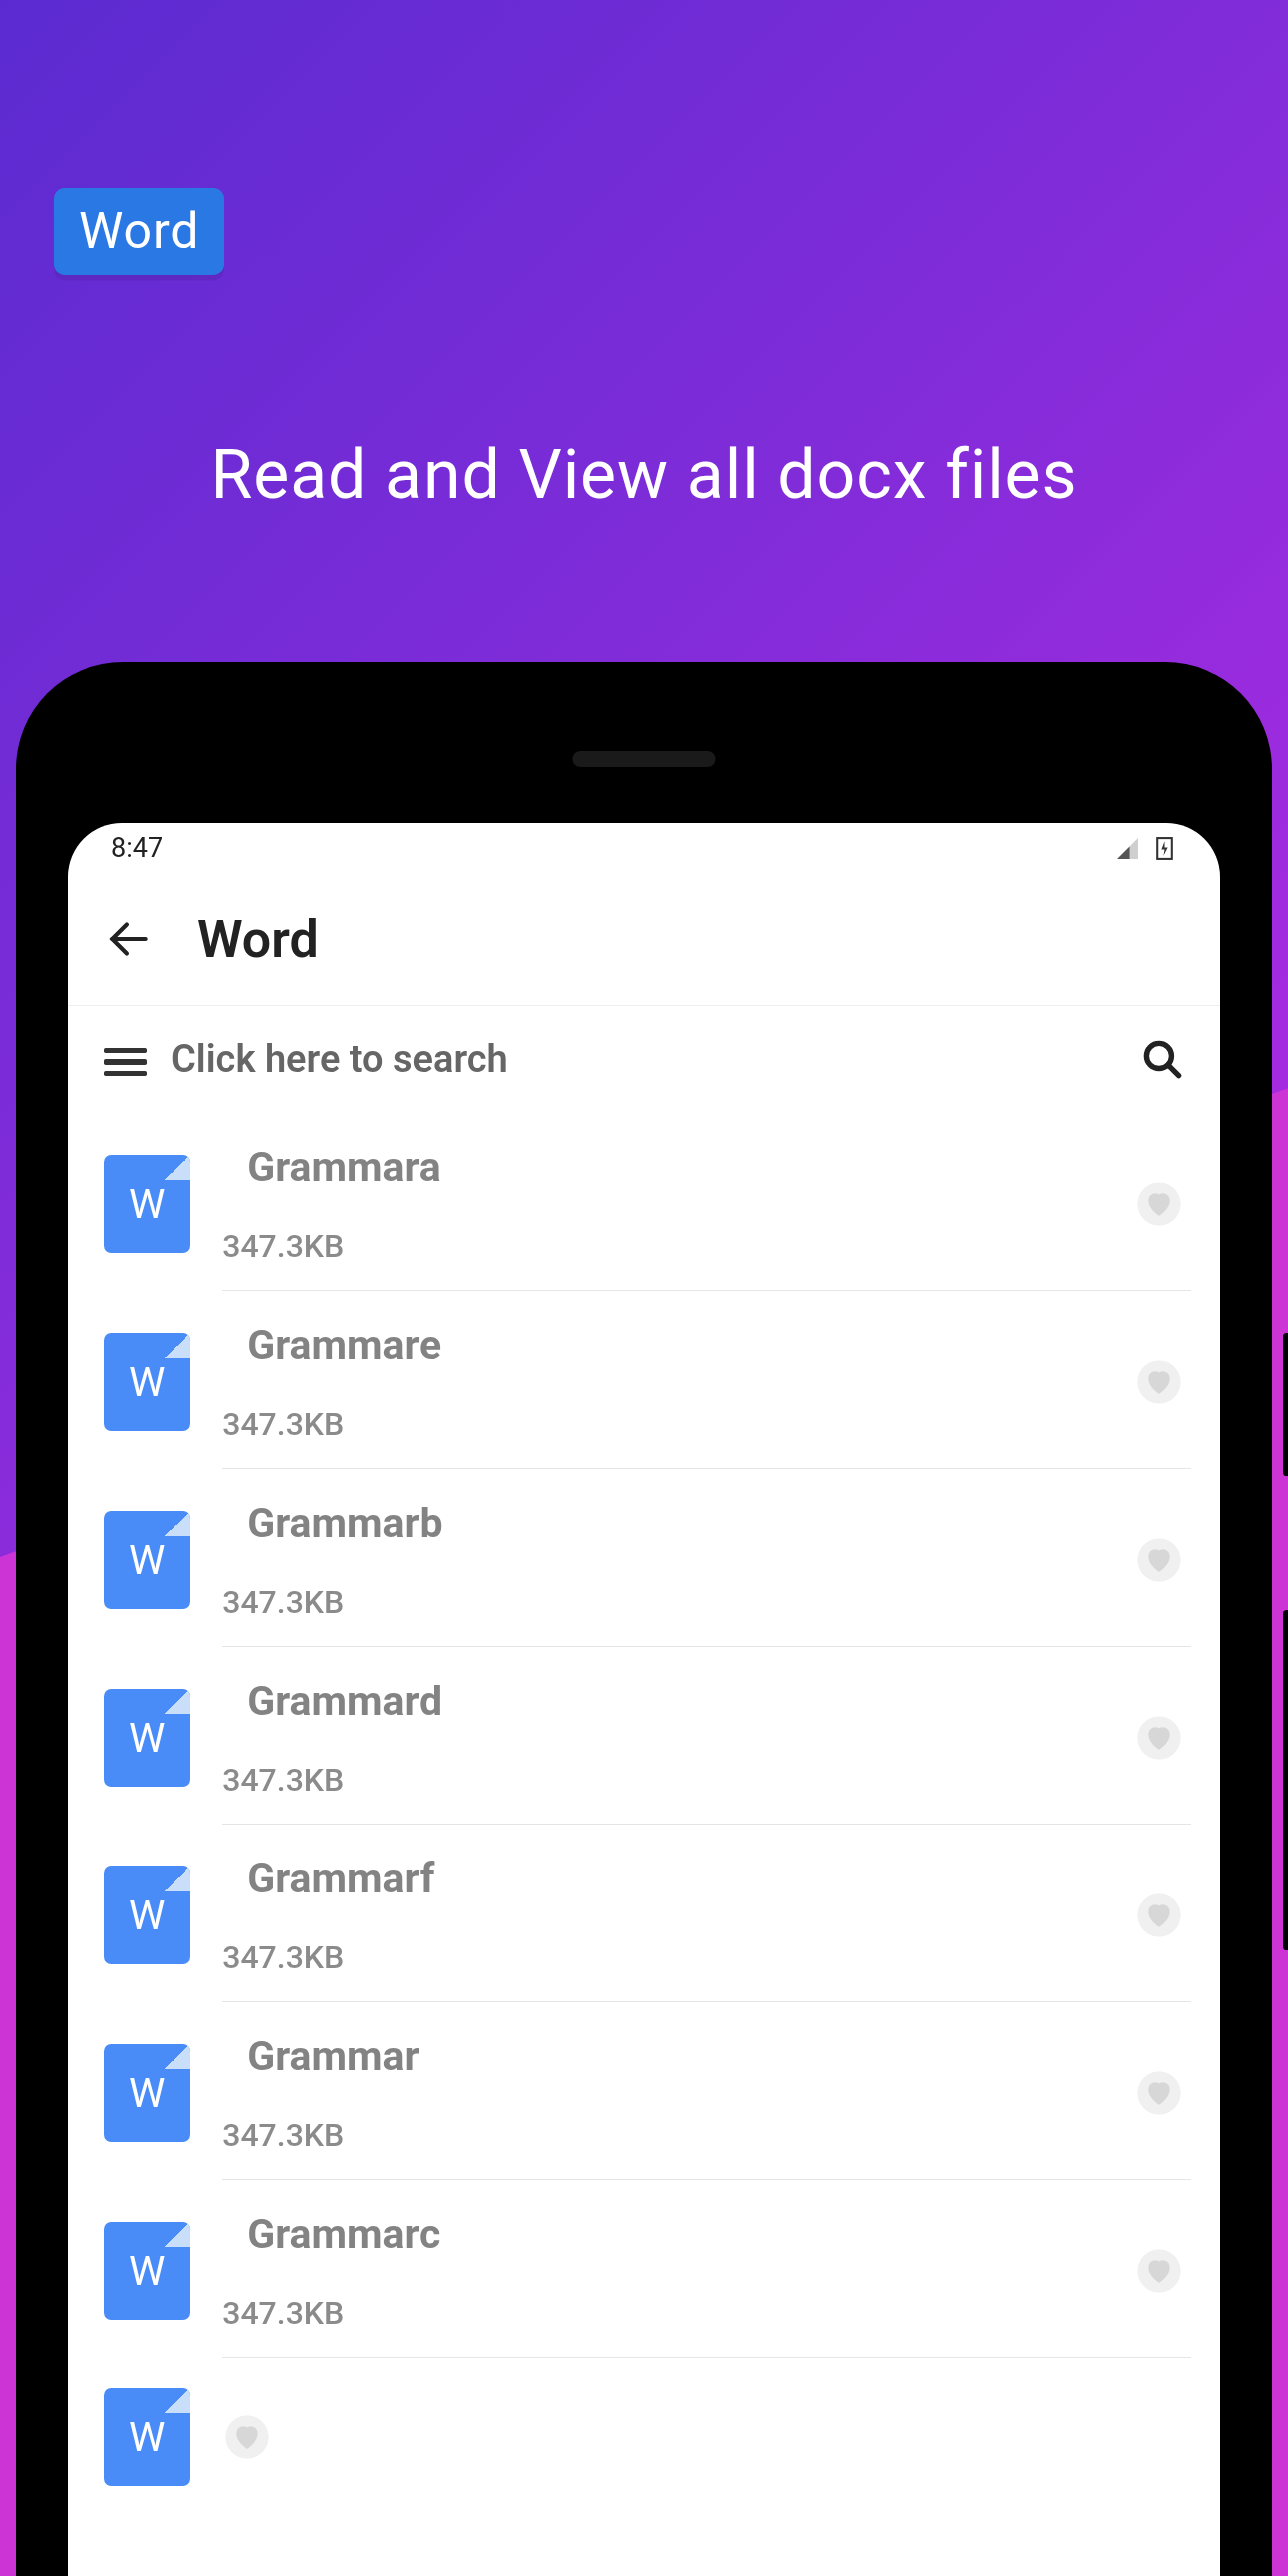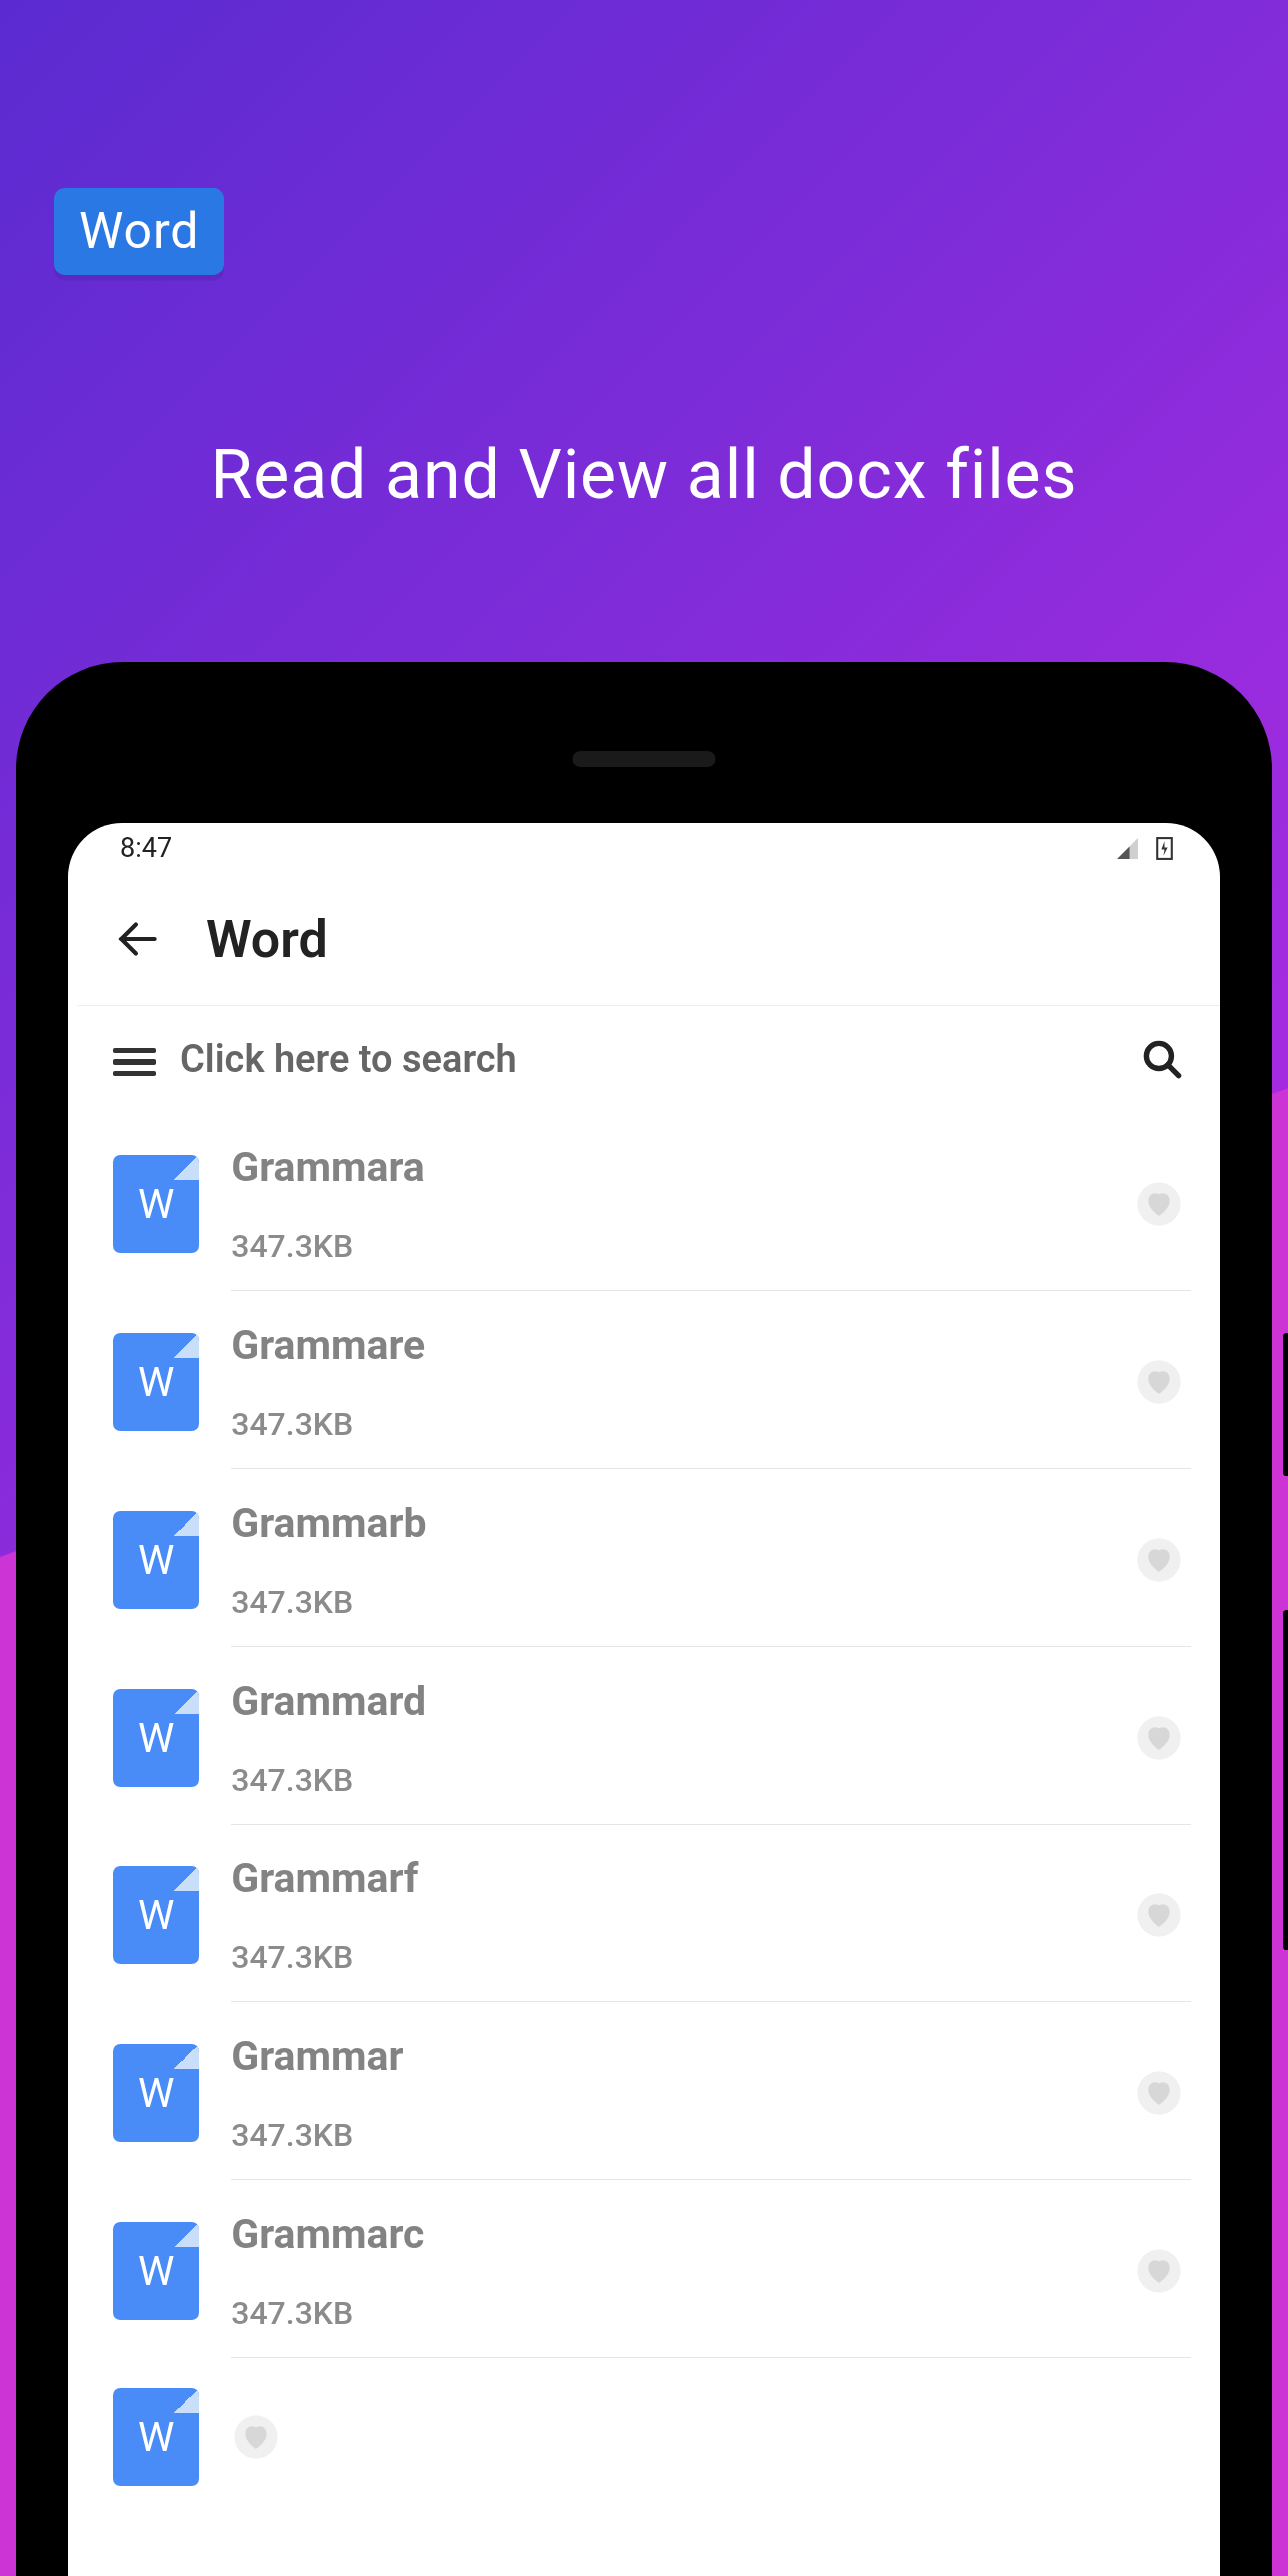--- a/index.html
+++ b/index.html
@@ -97,21 +97,20 @@
     position: absolute;
     top: 161px;
     left: 52px;
     right: 52px;
     bottom: 0;
     background: #fff;
     border-radius: 54px 54px 0 0;
     overflow: hidden;
     display: flex;
     flex-direction: column;
-    padding-left: 9px;
   }
 
   .status-bar {
     height: 50px;
     display: flex;
     align-items: center;
     justify-content: space-between;
     padding: 0 43px;
     font-size: 27px;
     color: #222;
@@ -184,20 +183,21 @@
     gap: 16px;
     min-width: 0;
   }
   .file-name {
     color: #838383;
     font-size: 41px;
     font-weight: 700;
     white-space: nowrap;
     overflow: hidden;
     text-overflow: ellipsis;
+    margin-left: 25px;
   }
   .file-size {
     color: #8b8b8b;
     font-size: 32px;
     font-weight: 500;
     margin-top: 20px;
   }
   .heart-icon {
     width: 50px; height: 50px;
     flex-shrink: 0;

